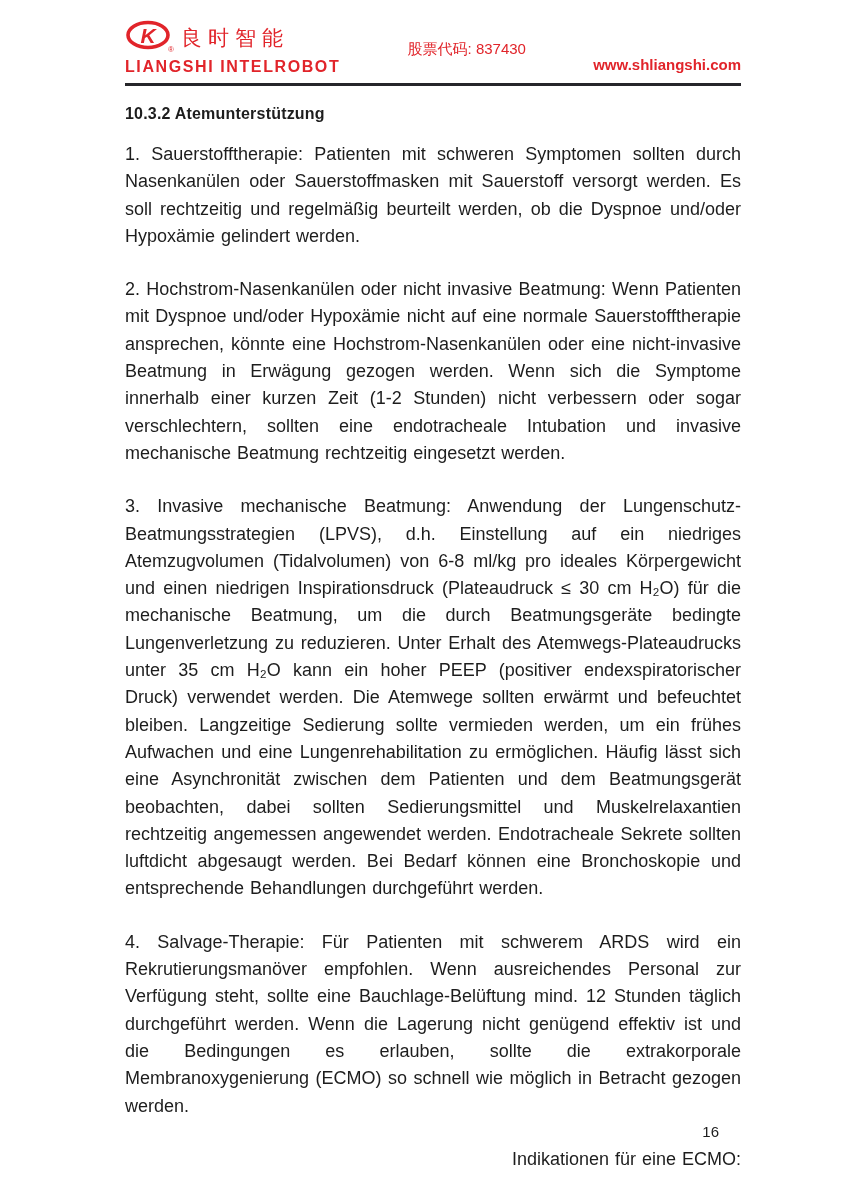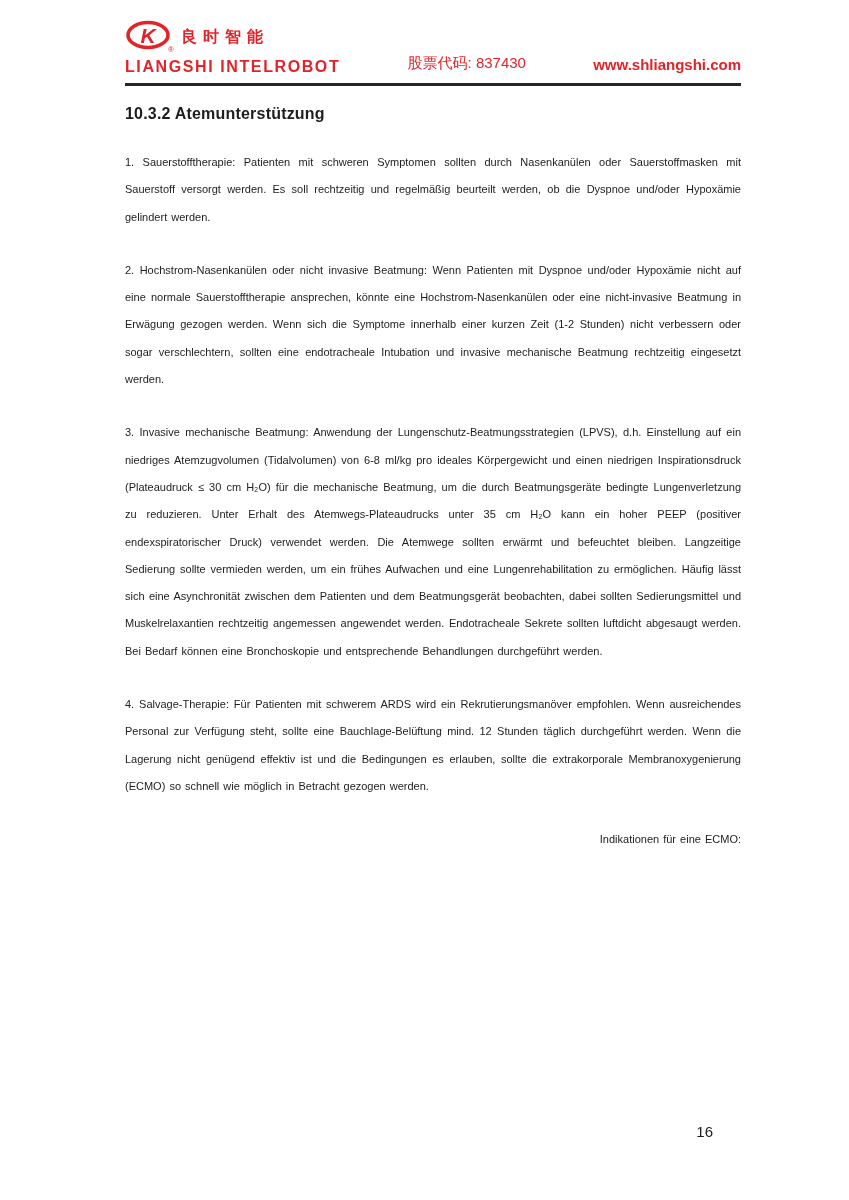--- a/index.html
+++ b/index.html
@@ -25,38 +25,38 @@
     display:flex;
     align-items:flex-end;
     justify-content:space-between;
     border-bottom:3px solid var(--rule);
   }
   .logo{display:flex;flex-direction:column;}
   .logo-top{display:flex;align-items:center;gap:4px;}
   .logo-mark{display:block;}
   .brand-cn{
     color:var(--brand);
-    font-size:16px;
-    font-weight:bold;
+    font-size:21px;
+    font-weight:normal;
     letter-spacing:6px;
     line-height:1;
     white-space:nowrap;
   }
   .brand-en{
     color:var(--brand);
     font-size:16px;
     font-weight:bold;
     letter-spacing:1.6px;
     margin-top:4px;
     white-space:nowrap;
   }
   .stock{
     color:var(--brand);
     font-size:15px;
-    margin-bottom:3px;
+    margin-bottom:17px;
     white-space:nowrap;
   }
   .website{
     color:var(--brand);
     font-size:15px;
     margin-bottom:3px;
     white-space:nowrap;
     text-decoration:none;
     cursor:pointer;
     font-weight:bold;
@@ -64,37 +64,37 @@
   
   .content{
     position:absolute;
     top:71px;left:125px;width:616px;
     color:var(--ink);
   }
   .title{
     font-size:16px;
     font-weight:bold;
     margin-top:34px;
-    margin-bottom:26px;
+    margin-bottom:18px;
     letter-spacing:.2px;
   }
   .para{
-    font-size:11px;
+    font-size:18px;
     line-height:27.3px;
     text-align:justify;
     margin-bottom:26px;
     word-spacing:1px;
   }
   .para.no-justify{text-align:right;}
   .para.list-item{padding-left:15px;margin-bottom:0;}
   
   .page-number{
     position:absolute;
     top:1123px;
-    right:136px;
+    right:130px;
     font-size:15px;
     color:var(--ink);
   }
 </style>
 </head>
 <body>
 
 <div class="page">
 
   <header class="header">

